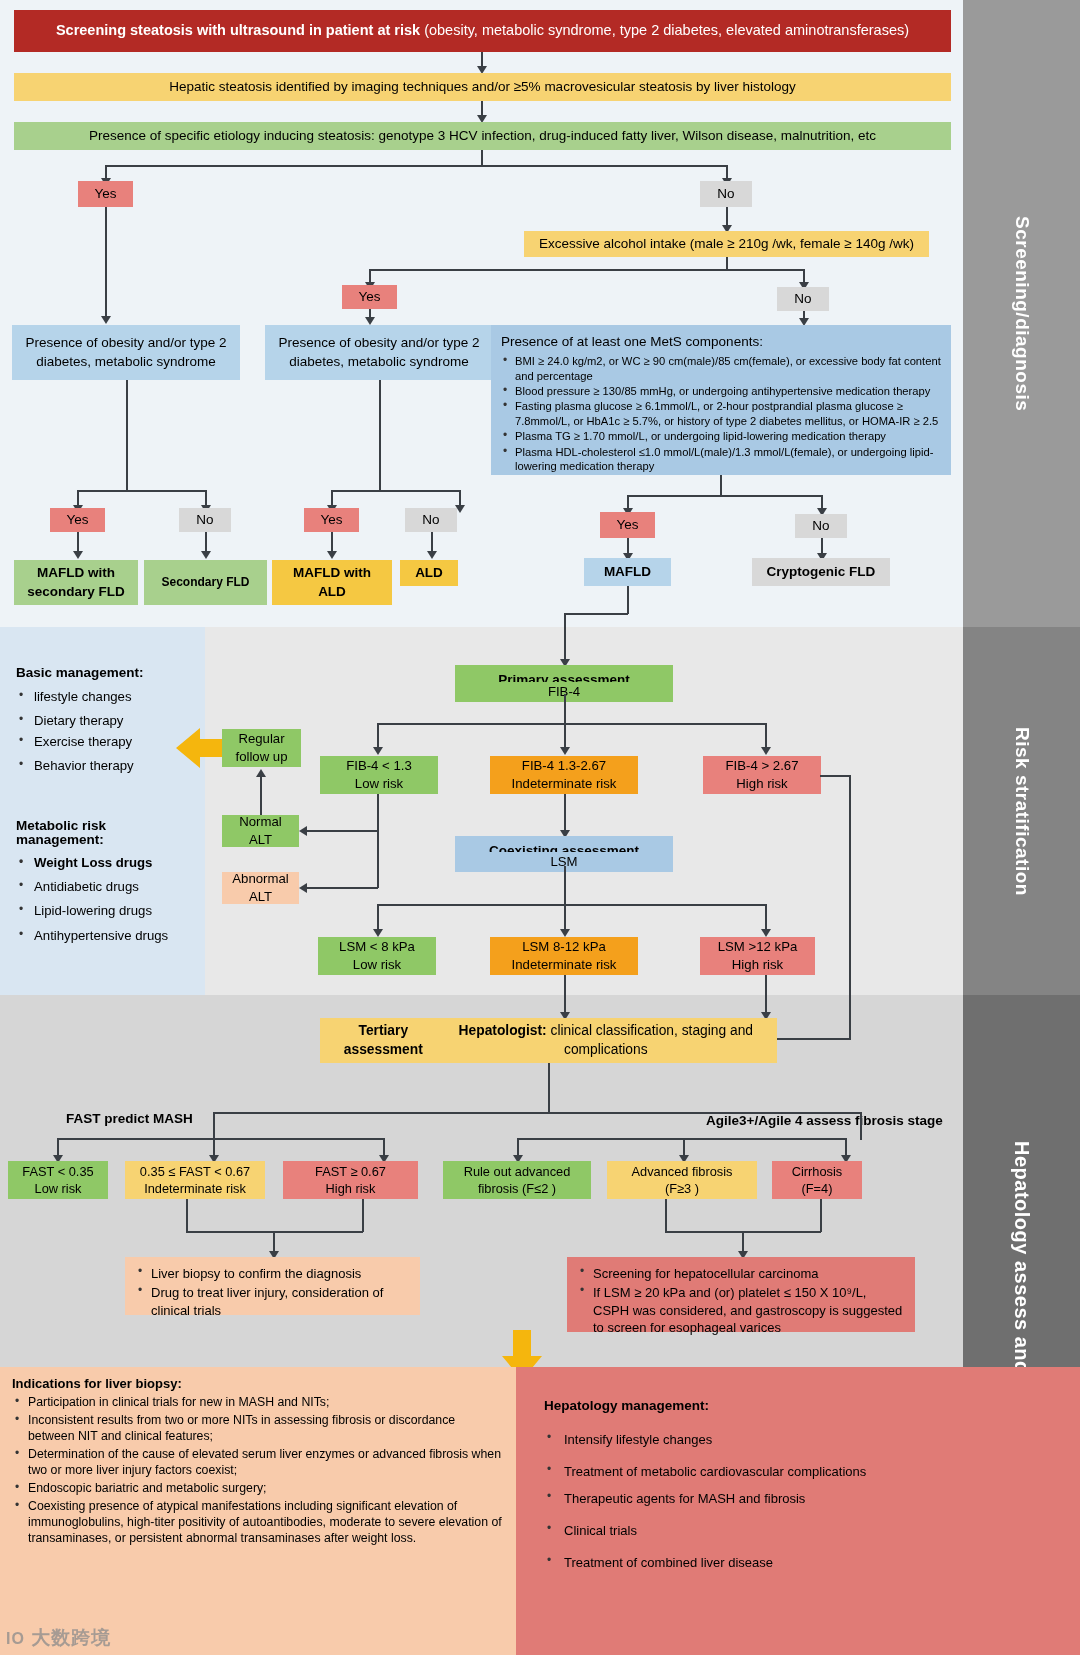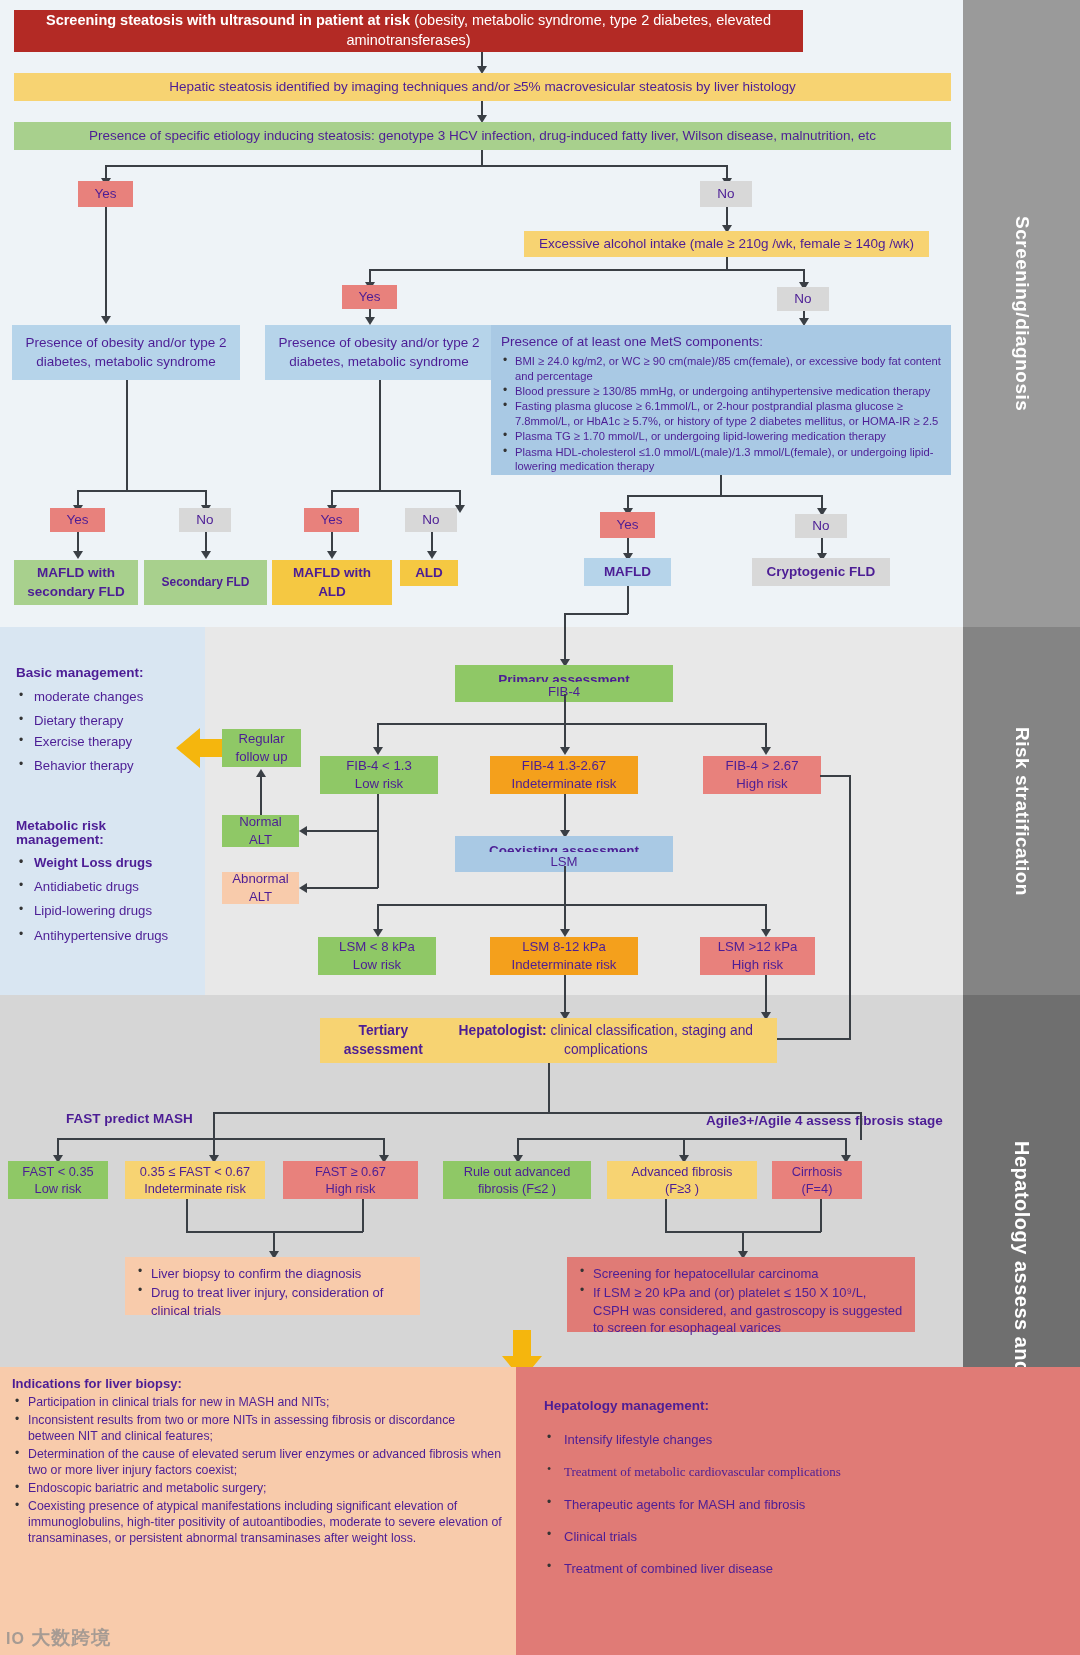--- a/index.html
+++ b/index.html
@@ -30,21 +30,21 @@
   .rail-2 { top:627px; height:368px; background:#848484; }
   .rail-2 span { font-size:19px; }
   .rail-3 { top:995px; height:660px; background:#6f6f6f; }
   .rail-3 span { font-size:20px; }
 
   
   .node {
     position:absolute;
     display:flex; align-items:center; justify-content:center;
     text-align:center;
-    font-size:13.5px; color:#4c1d95;
+    font-size:13.5px; color:#000000;
     line-height:1.35;
     padding:4px 6px;
   }
   .node.left { text-align:left; justify-content:flex-start; align-items:flex-start; }
 
   .red      { background:#b32a25; color:#fff; }
   .yellow   { background:#f7d372; }
   .green    { background:#a8d08d; }
   .green2   { background:#8fc866; }
   .blue     { background:#b6d4ea; }
@@ -104,21 +104,21 @@
   <div class="rail rail-1">
     <span>Screening/diagnosis</span>
   </div>
   <div class="rail rail-2">
     <span>Risk stratification</span>
   </div>
   <div class="rail rail-3">
     <span>Hepatology  assess and management</span>
   </div>
 
-  <div class="node red bold" style="left:14px; top:10px; width:789px; height:42px; font-size:14.5px;">
+  <div class="node red bold" style="left:14px; top:10px; width:937px; height:42px; font-size:14.5px;">
     <span><span>Screening steatosis with ultrasound in patient at risk</span><span style="font-weight:normal"> (obesity, metabolic syndrome, type 2 diabetes, elevated aminotransferases)</span></span>
   </div>
 
   <div class="ln lnv" style="left:481px; top:52px; height:15px;"></div>
   <div class="arw arw-d" style="left:477px; top:66px;"></div>
 
   <div class="node yellow" style="left:14px; top:73px; width:937px; height:28px;">Hepatic steatosis identified by imaging techniques and/or ≥5% macrovesicular steatosis by liver histology</div>
 
   <div class="ln lnv" style="left:481px; top:101px; height:15px;"></div>
   <div class="arw arw-d" style="left:477px; top:115px;"></div>
@@ -226,21 +226,21 @@
   <div class="node grey bold" style="left:752px; top:558px; width:138px; height:28px; font-size:13.5px;">Cryptogenic FLD</div>
 
   <div class="ln lnv" style="left:627px; top:586px; height:28px;"></div>
   <div class="ln lnh" style="left:564px; top:613px; width:64px;"></div>
   <div class="ln lnv" style="left:564px; top:613px; height:47px;"></div>
   <div class="arw arw-d" style="left:560px; top:659px;"></div>
 
   <div class="node left mgmt" style="left:10px; top:662px; width:190px; height:130px; flex-direction:column; background:transparent;">
     <div class="hdr" style="margin-bottom:10px;">Basic management:</div>
     <ul class="b">
-      <li style="margin-bottom:11px;">moderate changes</li>
+      <li style="margin-bottom:11px;">lifestyle changes</li>
       <li style="margin-bottom:8px;">Dietary therapy</li>
       <li style="margin-bottom:11px;">Exercise therapy</li>
       <li style="margin-bottom:11px;">Behavior therapy</li>
     </ul>
   </div>
 
   <div class="node left mgmt" style="left:10px; top:815px; width:190px; height:160px; flex-direction:column; background:transparent;">
     <div class="hdr">Metabolic risk</div>
     <div class="hdr" style="margin-bottom:10px;">management:</div>
     <ul class="b">
@@ -431,21 +431,21 @@
       <li>Determination of the cause of elevated serum liver enzymes or advanced fibrosis when two or more liver injury factors coexist;</li>
       <li>Endoscopic bariatric and metabolic surgery;</li>
       <li>Coexisting presence of atypical manifestations including significant elevation of immunoglobulins, high-titer positivity of autoantibodies, moderate to severe elevation of transaminases, or persistent abnormal transaminases after weight loss.</li>
     </ul>
   </div>
 
   <div class="node salmon left small13" style="left:516px; top:1367px; width:564px; height:288px; padding:30px 28px; flex-direction:column;">
     <div class="hdr" style="margin-bottom:16px; font-size:13.5px;">Hepatology management:</div>
     <ul class="b">
       <li style="margin-bottom:15px; padding-left:20px;">Intensify lifestyle changes</li>
-      <li style="margin-bottom:15px; padding-left:20px;font-family:Liberation Serif, serif;">Treatment of metabolic cardiovascular complications</li>
+      <li style="margin-bottom:9px; padding-left:20px;">Treatment of metabolic cardiovascular complications</li>
       <li style="margin-bottom:15px; padding-left:20px;">Therapeutic agents for MASH and fibrosis</li>
       <li style="margin-bottom:15px; padding-left:20px;">Clinical trials</li>
       <li style="margin-bottom:15px; padding-left:20px;">Treatment of combined liver disease</li>
     </ul>
   </div>
 
   <div class="wm">
     <span style="font-size:16px;">IO</span>
     <span>大数跨境</span>
   </div>

